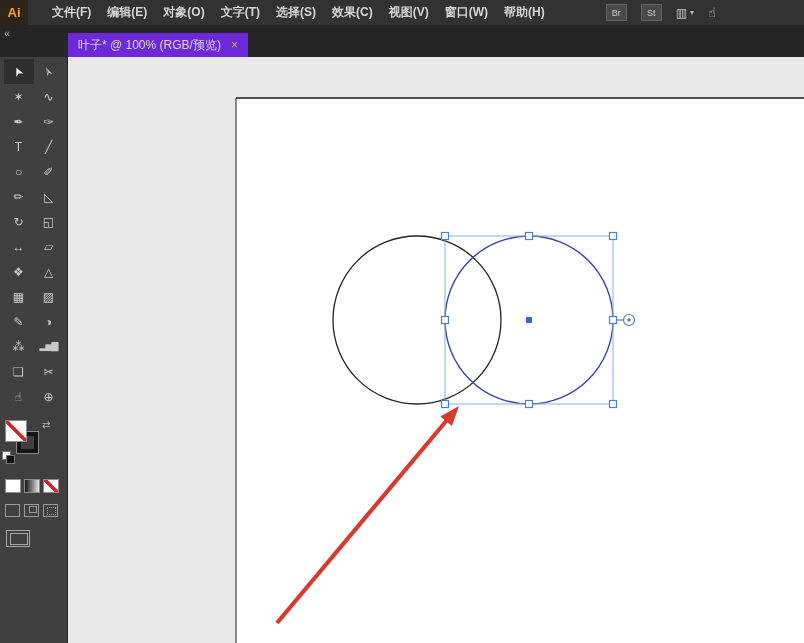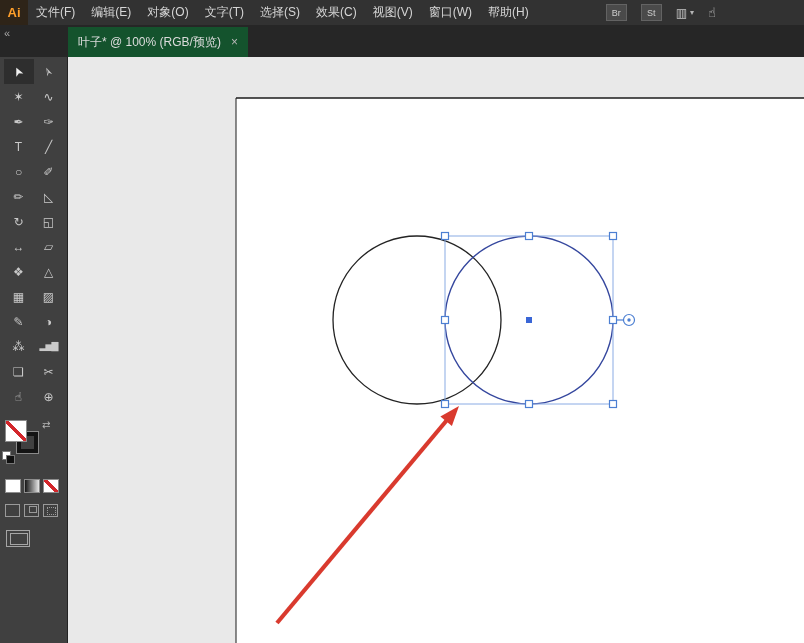--- a/index.html
+++ b/index.html
@@ -1,37 +1,37 @@
 <!DOCTYPE html>
 <html><head>
 <meta charset="utf-8">
 <style>
   * { box-sizing: border-box; margin: 0; padding: 0; }
   html,body { width:804px; height:643px; overflow:hidden; }
   body { font-family:"Liberation Sans","DejaVu Sans",sans-serif; background:#323232; }
   .app { position:relative; width:804px; height:643px; display:flex; flex-direction:column; }
 
   
-  .menubar { height:25px; background:#323232; display:flex; align-items:center; color:#d6d6d6; font-size:12px; flex:0 0 25px; }
+  .menubar { height:25px; background:#323232; display:flex; align-items:center; color:#d6d6d6; font-size:12px; flex:0 0 25px;gap:16px; }
   .logo { width:28px; height:25px; background:#2e2418; color:#ff9f2b; font-weight:bold; font-size:13px;
           display:flex; align-items:center; justify-content:center; }
   .menu { display:flex; height:25px; align-items:center; }
-  .menu-item { padding:0 8px; line-height:25px; white-space:nowrap; cursor:default; }
+  .menu-item { padding:0 8px; line-height:25px; white-space:nowrap; cursor:default;font-weight:bold; }
   .menubar-right { margin-left:auto; margin-right:88px; display:flex; align-items:center; gap:14px; }
   .badges { display:flex; gap:14px; }
   .badge { width:21px; height:17px; background:#4a4a4a; border:1px solid #636363; color:#cfcfcf;
            font-size:9px; display:flex; align-items:center; justify-content:center;text-align:right; }
   .ws-icon { color:#c6c6c6; font-size:12px; display:flex; align-items:center; gap:3px; }
   .ws-caret { font-size:8px; color:#b5b5b5; }
   .hand-glyph { color:#c6c6c6; font-size:13px; }
 
   
   .tabbar { height:32px; background:#262626; display:flex; align-items:flex-end; flex:0 0 32px; }
   .collapse { width:68px; color:#a8a8a8; font-size:11px; padding:2px 0 0 4px; align-self:flex-start; cursor:pointer; }
-  .tab { height:30px; background:#14532d; color:#dcdcdc; font-size:12px; display:flex; align-items:center;
+  .tab { height:24px; background:#6d28d9; color:#dcdcdc; font-size:12px; display:flex; align-items:center;
          gap:10px; padding:0 10px; white-space:nowrap;margin-top:46px; }
   .tab-close { color:#b9b9b9; font-size:12px; cursor:pointer; }
 
   
   .main { flex:1; display:flex; height:586px; }
 
   
   .toolbar { width:68px; background:#404040; border-right:1px solid #232323; position:relative; flex:0 0 68px; }
   .tools { display:grid; grid-template-columns:30px 30px; justify-content:center; padding-top:2px; }
   .tool { height:25px; display:flex; align-items:center; justify-content:center; color:#c9c9c9;

